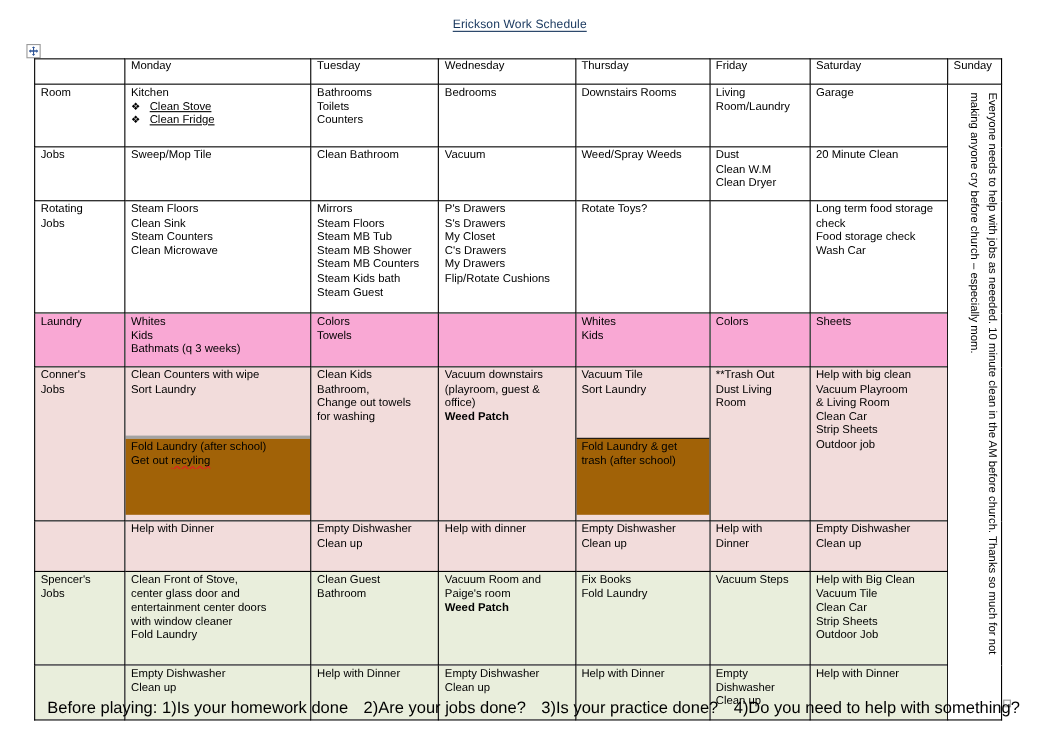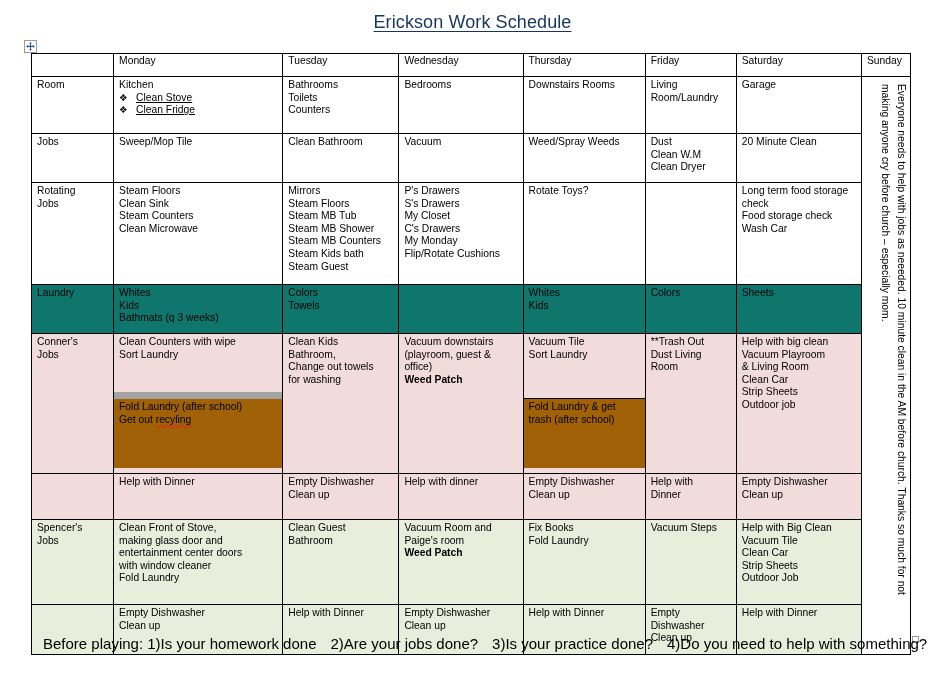--- a/index.html
+++ b/index.html
@@ -23,21 +23,21 @@
   
   .title-row {
     position: absolute;
     left: 0;
     top: 12px;
     width: 945px;
     text-align: center;
   }
   .doc-title {
     display: inline-block;
-    font-size: 18px;
+    font-size: 11px;
     line-height: 20px;
     color: #17365d;
     text-decoration: underline;
     text-underline-offset: 3px;
     letter-spacing: .1px;
     white-space: nowrap;
   }
   
   .move-handle {
     position: absolute;
@@ -92,21 +92,21 @@
   .c-tue    { width: 116px; }
   .c-wed    { width: 124px; }
   .c-thu    { width: 122px; }
   .c-fri    { width: 91px;  }
   .c-sat    { width: 125px; }
   .c-sun    { width: 49px;  }
 
   tr.header-row td { height: 15px; padding-top: 1px; padding-bottom: 6px; }
 
   .bg-white { background: #ffffff; }
-  .bg-blue  { background: #0f766e; }
+  .bg-blue  { background: #f9a8d4; }
   .bg-pink  { background: #f2dcdb; }
   .bg-green { background: #e9eedc; margin-top: 19px; }
   .bg-yellow{ background: #a16207; }
 
   .cell-lines > div { white-space: normal; }
   .bullet-line {
     padding-left: 17px;
     text-indent: -17px;
     white-space: nowrap;
     text-decoration: underline;
@@ -272,21 +272,21 @@
               <div>Steam MB Shower</div>
               <div>Steam MB Counters</div>
               <div>Steam Kids bath</div>
               <div>Steam Guest</div>
             </td>
           <td class="bg-white cell-lines">
               <div>P's Drawers</div>
               <div>S's Drawers</div>
               <div>My Closet</div>
               <div>C's Drawers</div>
-              <div>My Monday</div>
+              <div>My Drawers</div>
               <div>Flip/Rotate Cushions</div>
             </td>
           <td class="bg-white cell-lines">
               <div>Rotate Toys?</div>
             </td>
           <td class="bg-white cell-lines"></td>
           <td class="bg-white cell-lines">
               <div>Long term food storage check</div>
               <div>Food storage check</div>
               <div>Wash Car</div>
@@ -317,21 +317,21 @@
             </td>
         </tr>
 
         <tr>
           <td class="bg-pink cell-lines" style="height:135px">
               <div>Conner's</div>
               <div>Jobs</div>
             </td>
 
           <td class="bg-pink" style="padding:0">
-            <div style="height:65px;border-bottom:7px solid #a3a3a3;padding:2px 4px 2px 5px;box-sizing:border-box" class="cell-lines">
+            <div style="height:65px;border-bottom:3px solid #a3a3a3;padding:2px 4px 2px 5px;box-sizing:border-box" class="cell-lines">
                 <div>Clean Counters with wipe</div>
                 <div>Sort Laundry</div>
               </div>
             <div class="bg-yellow cell-lines" style="height:69px;padding:2px 4px 2px 5px;box-sizing:border-box">
                 <div>Fold Laundry (after school)</div>
                 <div>Get out <span class="squiggle">recyling</span></div>
               </div>
           </td>
 
           <td class="bg-pink cell-lines">
@@ -397,21 +397,21 @@
             </td>
         </tr>
 
         <tr>
           <td class="bg-green cell-lines" style="height:80px">
               <div>Spencer's</div>
               <div>Jobs</div>
             </td>
           <td class="bg-green cell-lines">
               <div>Clean Front of Stove,</div>
-              <div>making glass door and</div>
+              <div>center glass door and</div>
               <div>entertainment center doors</div>
               <div>with window cleaner</div>
               <div>Fold Laundry</div>
             </td>
           <td class="bg-green cell-lines">
               <div>Clean Guest</div>
               <div>Bathroom</div>
             </td>
           <td class="bg-green cell-lines">
               <div>Vacuum Room and</div>

